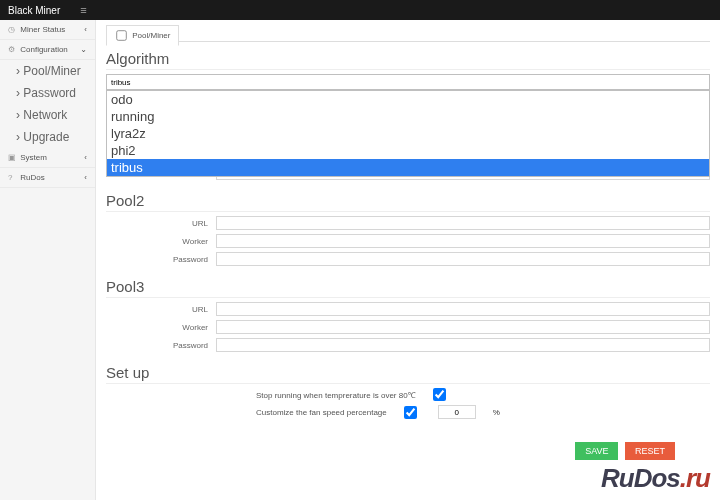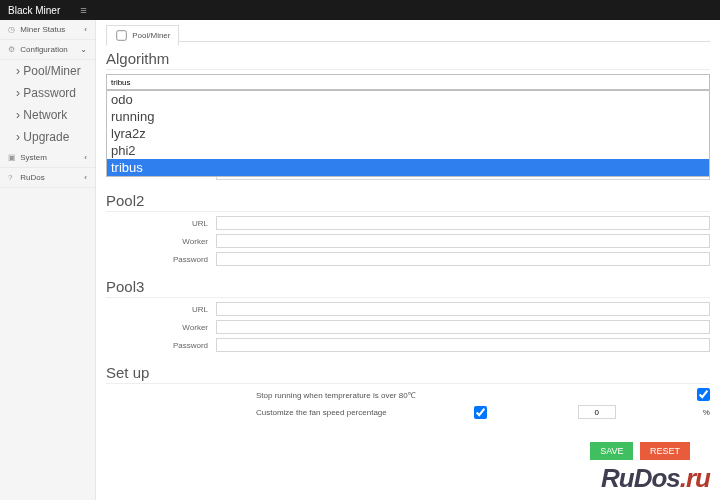--- a/index.html
+++ b/index.html
@@ -25,25 +25,25 @@
 .field-label { width: 110px; text-align: right; padding-right: 8px; font-size: 8px; color: #666; }
 .text-input { flex: 1; border: 1px solid #d6d6d6; height: 14px; font-size: 8px; padding: 0 4px; background: #fff; }
 .small-input { width: 38px; border: 1px solid #d6d6d6; height: 14px; font-size: 8px; text-align: center; }
 
 .dropdown { position: relative; margin-bottom: 2px; }
 .dropdown-input { width: 100%; border: 1px solid #bfbfbf; height: 16px; font-size: 8px; padding: 0 4px; }
 .dropdown-list { position: absolute; left: 0; right: 0; top: 16px; border: 1px solid #bfbfbf; background: #fff; z-index: 10; }
 .dropdown-list div { padding: 1px 4px; font-size: 13px; color: #444; cursor: pointer; }
 .dropdown-list div.selected { background: #2f7fef; color: #fff; }
 
-.setup-row { display: flex; align-items: center; justify-content: space-between; margin: 4px 0; padding-left: 150px; gap: 13px; }
+.setup-row { display: flex; align-items: center; justify-content: flex-start; margin: 4px 0; padding-left: 150px; gap: 13px; }
 .setup-row label { font-size: 8px; color: #555; margin-right: 4px; }
 .setup-row .pct { margin-left: 4px; font-size: 8px; }
 
-.buttons { position: absolute; right: 30px; bottom: 40px; margin-top: 12px; }
+.buttons { position: absolute; right: 45px; bottom: 40px; margin-top: 12px; }
 .btn { display: inline-block; padding: 4px 10px; font-size: 9px; color: #fff; border: none; cursor: pointer; }
 .btn-save { background: #3fbf5f; }
 .btn-reset { background: #e85c3c; margin-left: 4px; }
 
 .watermark { position: absolute; right: 10px; bottom: 6px; font-size: 26px; font-weight: bold; font-style: italic; color: #3e3e50; font-family: Georgia, "Times New Roman", serif; letter-spacing: -1px; margin-left: 18px; }
 </style>
 </head>
 <body>
 
 <div class="topbar">

